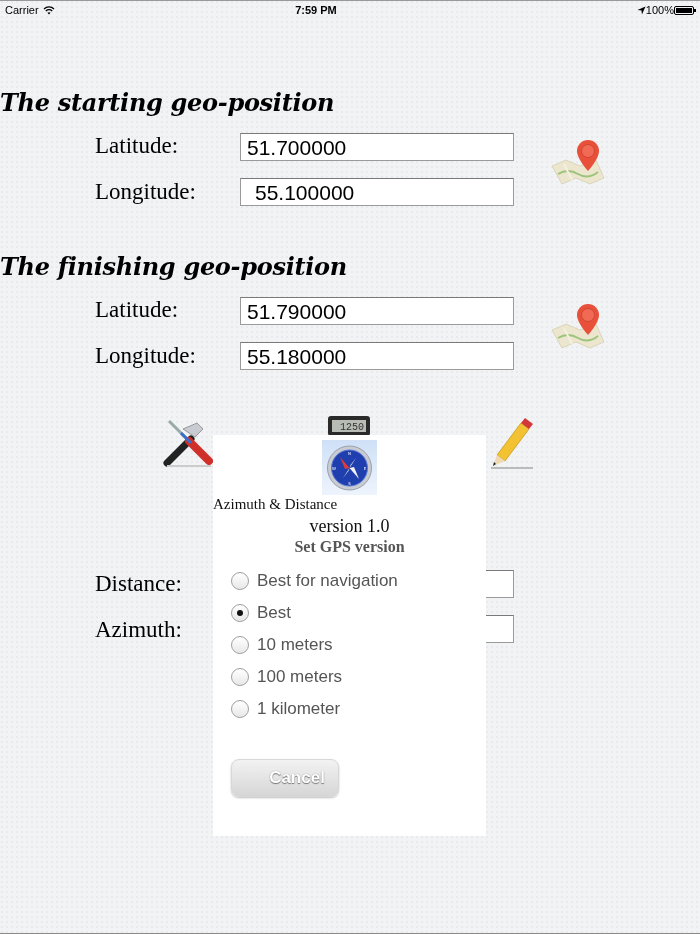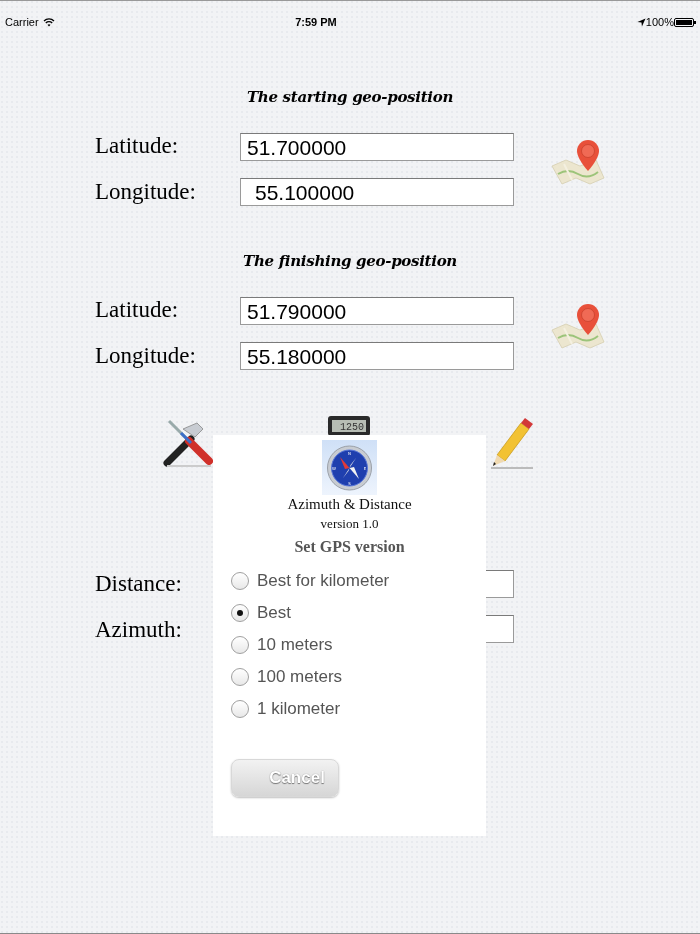--- a/index.html
+++ b/index.html
@@ -8,54 +8,54 @@
     background-color:#f2f3f5;
     background-image:
       radial-gradient(circle at 2px 2px, #e8eaee 1px, transparent 1.2px);
     background-size:5px 5px;
     font-family:"Liberation Sans", sans-serif;
     border-top:1px solid #999;
     box-sizing:border-box;
   }
   .bottom-line { position:absolute; left:0; top:932px; width:700px; height:2px; background:#8a8a8a; }
   
-  .statusbar { position:absolute; top:12px; left:0; width:700px; height:20px; font-size:11px; color:#000; }
+  .statusbar { position:absolute; top:0; left:0; width:700px; height:20px; font-size:11px; color:#000; }
   .sb-left { position:absolute; left:5px; top:3px; display:flex; align-items:center; gap:4px; }
   .sb-center { position:absolute; left:0; width:632px; top:3px; text-align:center; font-weight:bold; font-size:11px; }
   .sb-right { position:absolute; right:6px; top:3px; display:flex; align-items:center; gap:0; }
   .battery { width:20px; height:9px; border:1px solid #000; border-radius:2px; position:relative; box-sizing:border-box; }
   .battery::before { content:""; position:absolute; left:1px; top:1px; right:1px; bottom:1px; background:#000; }
   .battery::after { content:""; position:absolute; right:-3px; top:2px; width:2px; height:3px; background:#000; }
 
   .section-title {
-    position:absolute; left:0; width:700px; text-align:center;
+    position:absolute; left:0; width:700px; text-align:left;
     font-family:"DejaVu Serif", serif; font-weight:bold; font-style:italic;
-    font-size:15px; color:#000; letter-spacing:-0.3px;
+    font-size:24px; color:#000; letter-spacing:-0.3px;
   }
   .label {
     position:absolute; left:95px; font-family:"Liberation Serif", serif; font-size:23px; color:#000;
   }
   .field {
     position:absolute; left:240px; width:274px; height:28px; box-sizing:border-box;
     border:1px solid #9a9a9a; border-top-color:#7a7a7a; background:#fff;
     font-family:"Liberation Sans", sans-serif; font-size:21px; color:#000;
     padding:2px 6px; line-height:24px;
   }
   .map-icon { position:absolute; left:550px; width:56px; height:52px; }
 
   .tool-icon { position:absolute; }
 
   
   .dialog {
     position:absolute; left:213px; top:434px; width:273px; height:401px;
     background:#fff;
   }
   .app-icon { position:absolute; left:109px; top:5px; width:55px; height:55px; background:linear-gradient(#cfe0f7,#eef4fd); }
-  .app-name { position:absolute; top:61px; left:0; width:273px; text-align:center; font-family:"Liberation Serif", serif; font-size:15px; color:#111; }
-  .app-version { position:absolute; top:81px; left:0; width:273px; text-align:center; font-family:"Liberation Serif", serif; font-size:13px; color:#111; }
+  .app-name { position:absolute; top:61px; left:0; width:273px; font-family:"Liberation Serif", serif; font-size:15px; color:#111; }
+  .app-version { position:absolute; top:81px; left:0; width:273px; text-align:center; font-family:"Liberation Serif", serif; font-size:18px; color:#111; }
   .dialog-title { position:absolute; top:103px; left:0; width:273px; text-align:center; font-family:"Liberation Serif", serif; font-weight:bold; font-size:16px; color:#555; }
   .radio-row { position:absolute; left:18px; height:24px; display:flex; align-items:center; gap:8px; cursor:pointer; }
   .radio {
     width:18px; height:18px; border-radius:50%; border:1px solid #a0a0a0; box-sizing:border-box;
     background:linear-gradient(#ffffff,#e8e8e8); position:relative;
   }
   .radio.checked::after { content:""; position:absolute; left:5px; top:5px; width:6px; height:6px; border-radius:50%; background:#111; }
   .radio-label { font-family:"Liberation Sans", sans-serif; font-size:17px; color:#555; }
   .btn {
     position:absolute; top:324px; width:108px; height:38px; box-sizing:border-box;
@@ -153,21 +153,21 @@
     <text x="27.5" y="45" text-anchor="middle" font-size="4" fill="#fff" font-family="DejaVu Sans, sans-serif">S</text>
     <text x="12" y="30" text-anchor="middle" font-size="4" fill="#fff" font-family="DejaVu Sans, sans-serif">W</text>
     <text x="43" y="30" text-anchor="middle" font-size="4" fill="#fff" font-family="DejaVu Sans, sans-serif">E</text>
   </svg>
   <div class="app-name">Azimuth &amp; Distance</div>
   <div class="app-version">version 1.0</div>
   <div class="dialog-title">Set GPS version</div>
 
   <div class="radio-row" style="top:134px;">
     <span class="radio"></span>
-    <span class="radio-label">Best for kilometer</span>
+    <span class="radio-label">Best for navigation</span>
   </div>
   <div class="radio-row" style="top:166px;">
     <span class="radio checked"></span>
     <span class="radio-label">Best</span>
   </div>
   <div class="radio-row" style="top:198px;">
     <span class="radio"></span>
     <span class="radio-label">10 meters</span>
   </div>
   <div class="radio-row" style="top:230px;">

